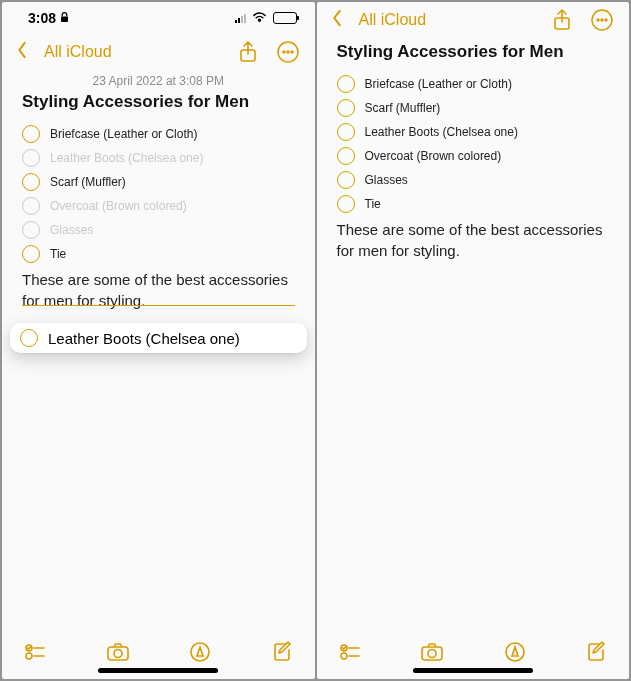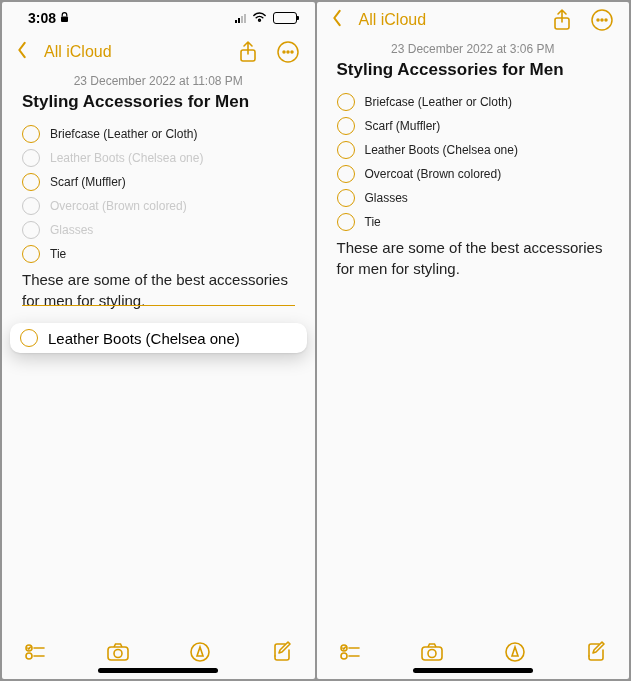--- a/index.html
+++ b/index.html
@@ -150,21 +150,21 @@
         <svg width="24" height="24" viewBox="0 0 24 24" fill="none" stroke="#d89b00" stroke-width="1.5">
             <circle cx="12" cy="12" r="10"></circle>
             <circle cx="8" cy="12" r="1" fill="#d89b00"></circle>
             <circle cx="12" cy="12" r="1" fill="#d89b00"></circle>
             <circle cx="16" cy="12" r="1" fill="#d89b00"></circle>
           </svg>
       </span>
     </div>
   </div>
 
-  <div class="date-line">23 December 2022 at 11:08 PM</div>
+  <div class="date-line">23 April 2022 at 3:08 PM</div>
 
   <div class="content">
     <h1 class="note-title">Styling Accessories for Men</h1>
     <ul class="checklist">
       <li class="check-item">
         <span class="check-circle"></span>
         <span>Briefcase (Leather or Cloth)</span>
       </li>
       <li class="check-item faded">
         <span class="check-circle grey"></span>
@@ -255,21 +255,20 @@
         <svg width="24" height="24" viewBox="0 0 24 24" fill="none" stroke="#d89b00" stroke-width="1.5">
             <circle cx="12" cy="12" r="10"></circle>
             <circle cx="8" cy="12" r="1" fill="#d89b00"></circle>
             <circle cx="12" cy="12" r="1" fill="#d89b00"></circle>
             <circle cx="16" cy="12" r="1" fill="#d89b00"></circle>
           </svg>
       </span>
     </div>
   </div>
 
-  <div class="date-line">23 December 2022 at 3:06 PM</div>
 
   <div class="content">
     <h1 class="note-title">Styling Accessories for Men</h1>
     <ul class="checklist">
       <li class="check-item">
         <span class="check-circle"></span>
         <span>Briefcase (Leather or Cloth)</span>
       </li>
       <li class="check-item">
         <span class="check-circle"></span>

